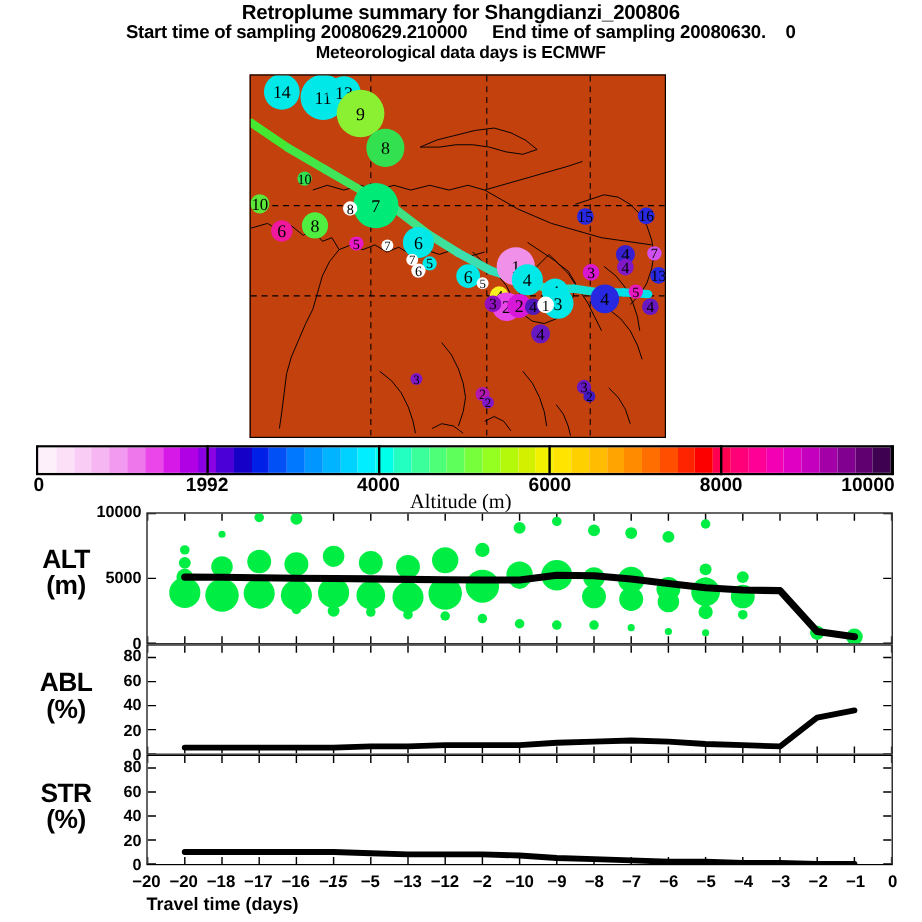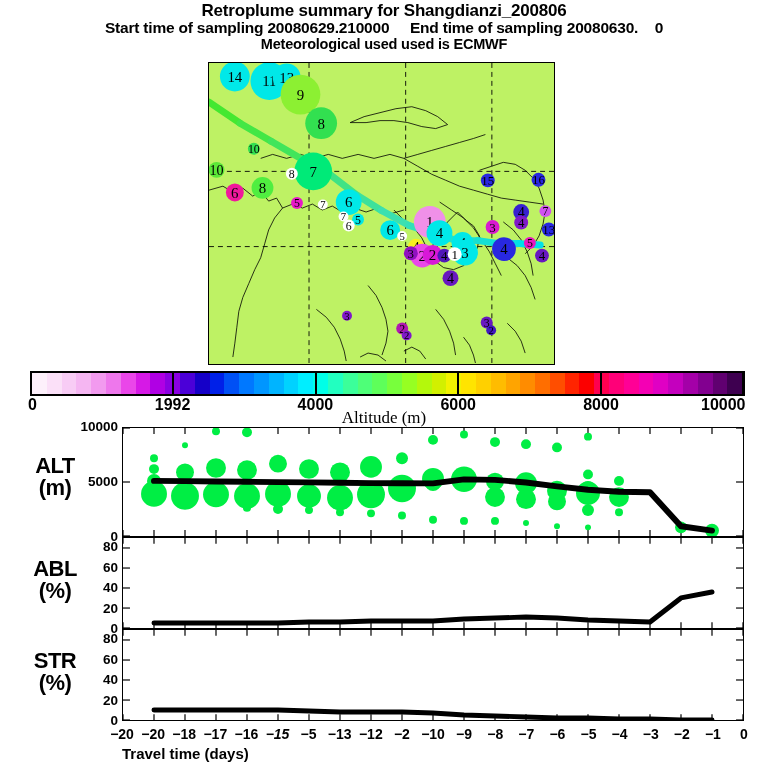--- a/index.html
+++ b/index.html
@@ -7,21 +7,21 @@
        font-family:"Liberation Sans",sans-serif;color:#000;}
   .abs{position:absolute;}
   
   #title-block{left:0;top:2px;width:768px;text-align:center;}
   .t-line{font-weight:bold;line-height:1.08;white-space:pre;}
   #title-main{font-size:17px;letter-spacing:-0.2px;}
   #title-times{font-size:15.5px;letter-spacing:-0.2px;}
   #title-met{font-size:14.5px;letter-spacing:-0.2px;}
   
   #map-panel{left:208px;top:62px;width:347px;height:303px;
-             border:1.5px solid #000;background:#bef264;box-sizing:border-box;}
+             border:1.5px solid #000;background:#c2410c;box-sizing:border-box;}
   #map-svg{display:block;width:100%;height:100%;}
   
   #colorbar-wrap{left:30px;top:371px;width:714px;height:25px;
                  border:2px solid #000;box-sizing:border-box;display:flex;}
   #colorbar-wrap .sw{flex:1 1 0;height:100%;}
   .cb-major{position:absolute;top:371px;width:2px;height:25px;background:#000;}
   #cb-ticklabels{left:0;top:396px;width:768px;height:20px;}
   .cb-tl{position:absolute;font-size:16px;font-weight:bold;white-space:nowrap;}
   #cb-axis-title{left:0;top:408px;width:768px;text-align:center;
                  font-family:"Liberation Serif",serif;font-size:17px;}
@@ -42,21 +42,21 @@
          white-space:nowrap;width:40px;}
   #x-axis-title{left:122px;top:745px;width:622px;
                 font-size:15px;font-weight:bold;}
 </style>
 </head>
 <body>
 
 <div class="abs" id="title-block">
   <div class="t-line" id="title-main">Retroplume summary for Shangdianzi_200806</div>
   <div class="t-line" id="title-times">Start time of sampling 20080629.210000     End time of sampling 20080630.    0</div>
-  <div class="t-line" id="title-met">Meteorological used used is ECMWF</div>
+  <div class="t-line" id="title-met">Meteorological data days is ECMWF</div>
 </div>
 
 <div class="abs" id="map-panel">
   <svg id="map-svg" viewBox="0 0 347 303" preserveAspectRatio="none">
     <g id="map-coastlines" fill="none" stroke="#000" stroke-width="0.8">
       <path d="M0,128 L14,124 L24,130 L34,126 L44,134 L52,129 L60,139 L68,136 L74,146 L66,156 L60,168 L56,182 L52,196 L46,208 L40,222 L34,236 L30,250 L28,266 L26,282 L24,296"></path>
       <path d="M74,146 L84,142 L94,146 L104,142 L114,148 L124,144 L134,150 L146,146 L158,150 L170,146 L182,152 L196,148"></path>
       <path d="M52,96 L64,92 L78,96 L92,92 L106,96 L120,92 L134,96 L150,92 L166,96 L182,92 L196,96 L210,92 L224,88 L238,84 L252,80 L266,76 L278,72"></path>
       <path d="M142,60 L156,54 L172,50 L188,46 L204,44 L218,48 L230,54 L240,62 L228,66 L214,64 L200,60 L186,58 L172,58 L158,60 Z"></path>
       <path d="M196,96 L210,104 L224,112 L238,118 L252,124 L266,128 L280,132 L294,136 L308,138 L322,140 L336,142"></path>

